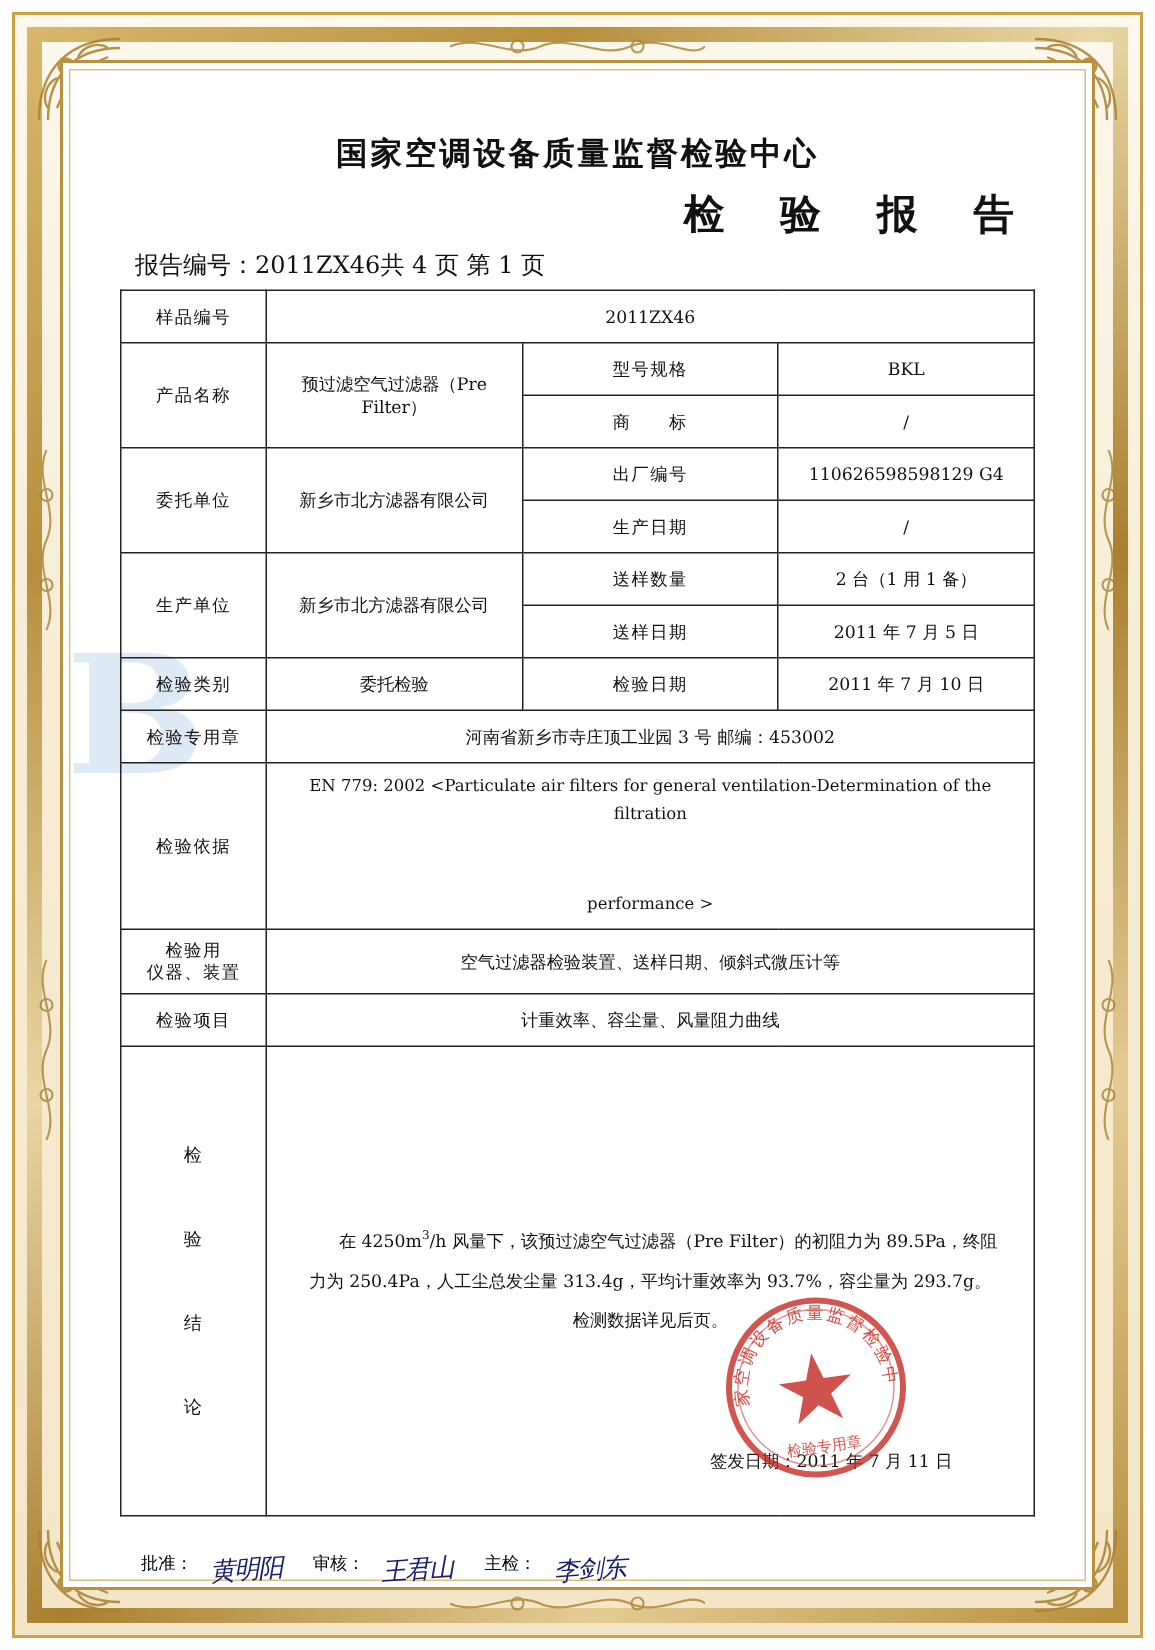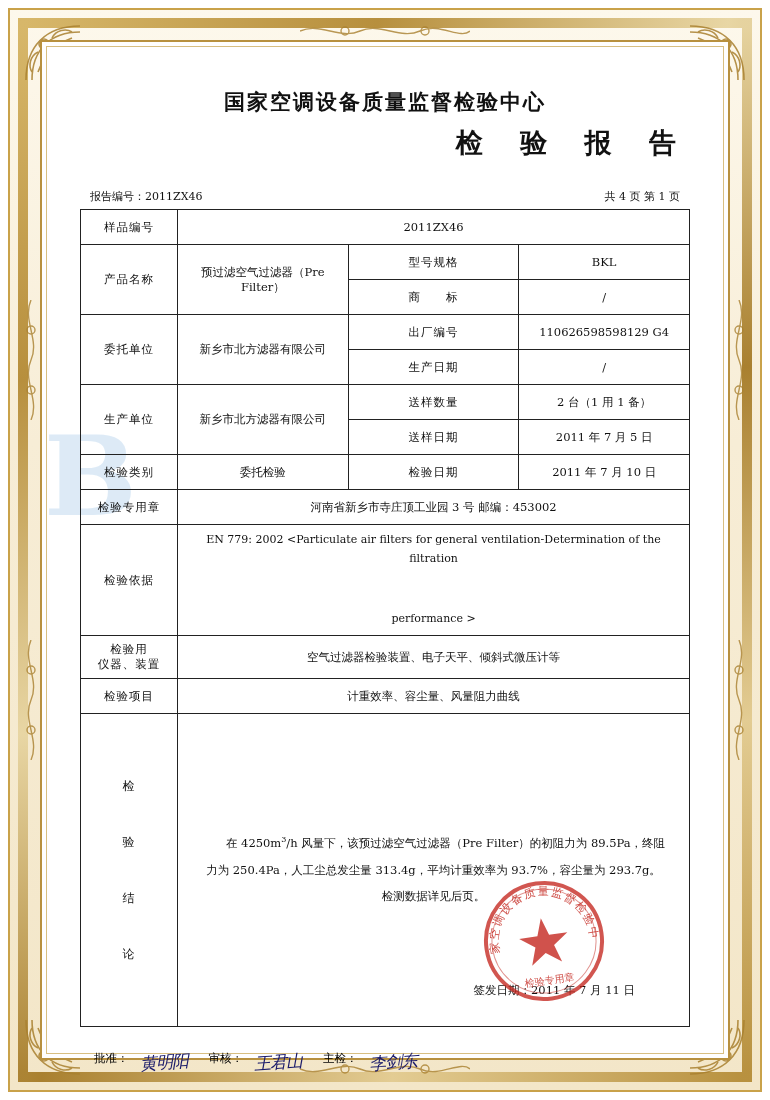--- a/index.html
+++ b/index.html
@@ -81,23 +81,23 @@
     text-align:right;
     font-size:27px;
     font-weight:bold;
     letter-spacing:14px;
     margin-top:9px;
     color:#111;
     text-indent:14px;
   }
   .meta-row{
     display:flex;
-    justify-content:space-between;
-    font-size:11px;
-    margin-top:28px;
+    justify-content:flex-start;
+    font-size:16px;
+    margin-top:6px;
     padding:0 10px 5px 10px;
     color:#111;
   }
   .meta-row span{white-space:nowrap;}
 
   table.report{
     width:100%;
     border-collapse:collapse;
     table-layout:fixed;
     font-size:11.5px;
@@ -408,21 +408,21 @@
       <td colspan="3" class="basis">
         <span>EN 779: 2002 &lt;Particulate air filters for general ventilation-Determination of the filtration</span>
         <span class="ln2">performance &gt;</span>
       </td>
     </tr>
     <tr>
       <td class="lbl">
         <div>检验用</div>
         <div>仪器、装置</div>
       </td>
-      <td colspan="3">空气过滤器检验装置、电子天平、倾斜式微压计等</td>
+      <td colspan="3">空气过滤器检验装置、送样日期、倾斜式微压计等</td>
     </tr>
     <tr>
       <td class="lbl">检验项目</td>
       <td colspan="3">计重效率、容尘量、风量阻力曲线</td>
     </tr>
     <tr>
       <td class="conclusion-label">
         <div class="concl-label-inner">
           <span>检</span>
           <span>验</span>

